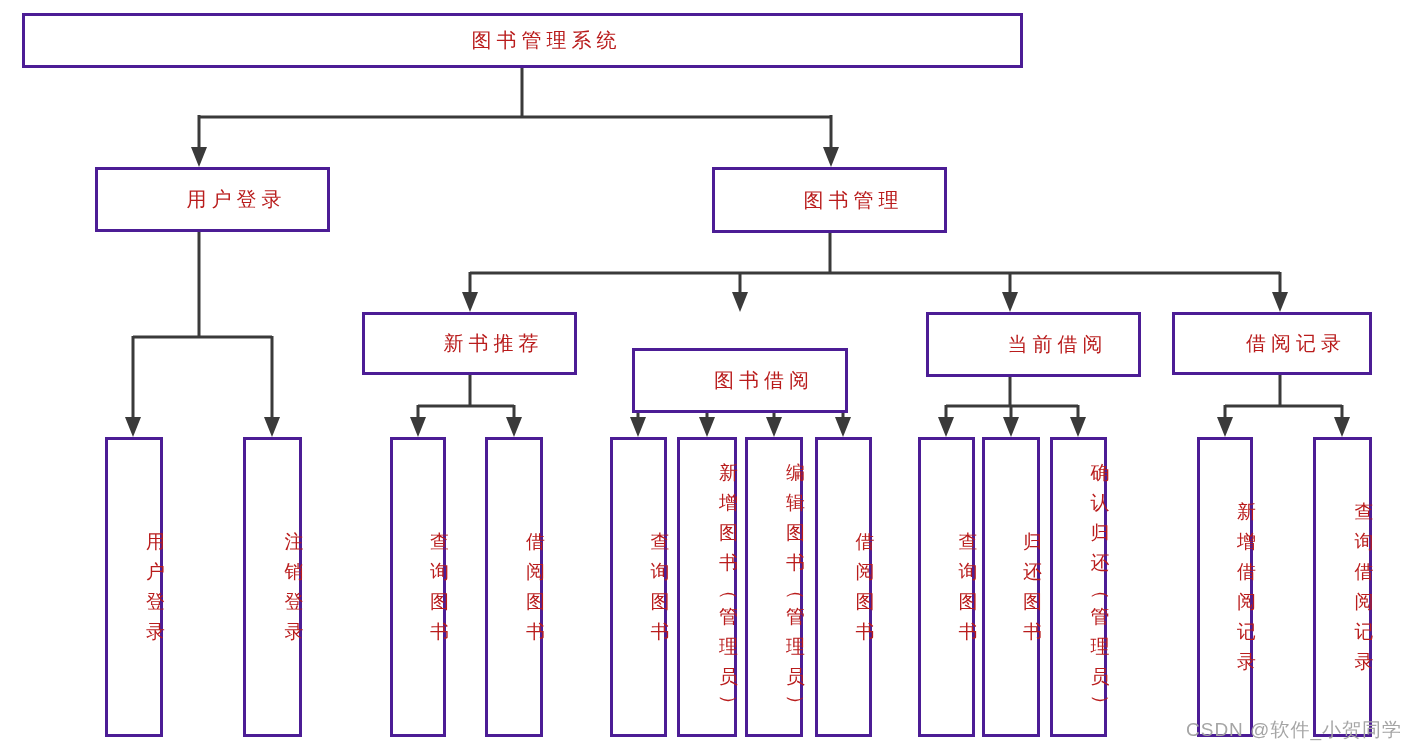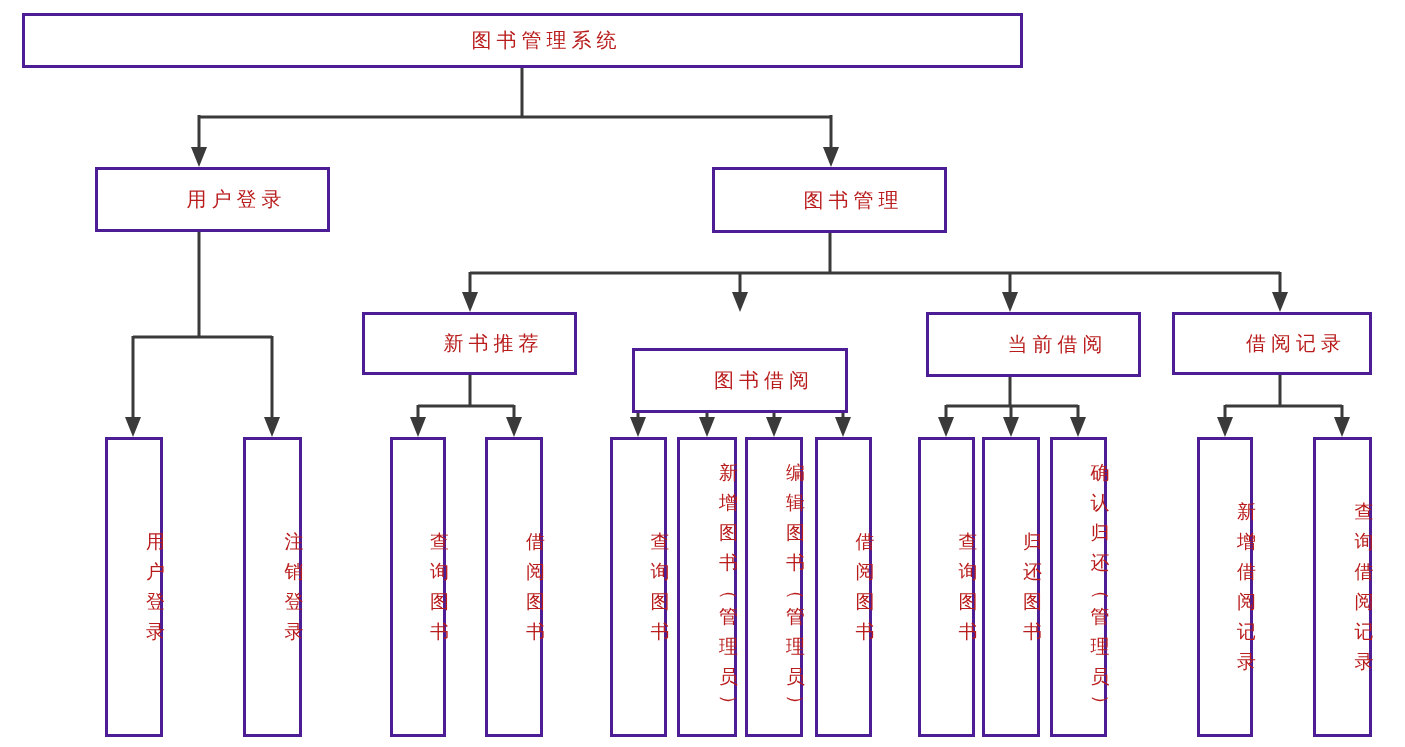--- a/index.html
+++ b/index.html
@@ -160,13 +160,14 @@
     </div>
   <div class="node vnode" style="left:1313px;top:437px;width:59px;height:300px;">
       <span>查</span>
       <span>询</span>
       <span>借</span>
       <span>阅</span>
       <span>记</span>
       <span>录</span>
     </div>
 
+  <div id="watermark">CSDN @软件_小贺同学</div>
 </div>
 
 </body></html>

